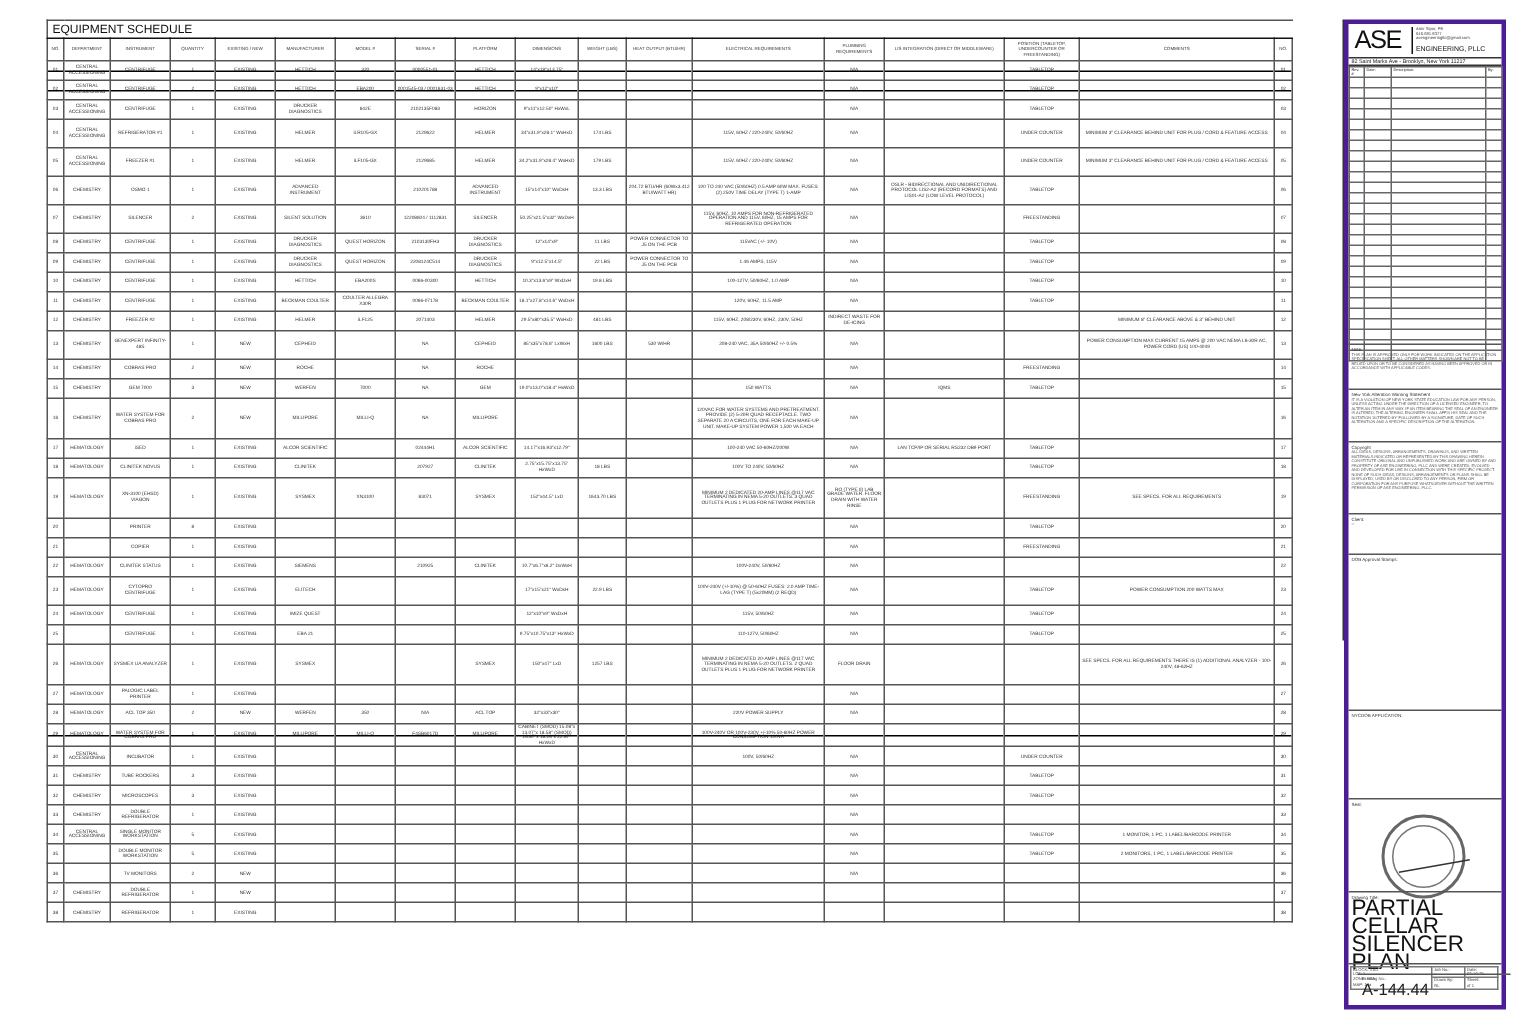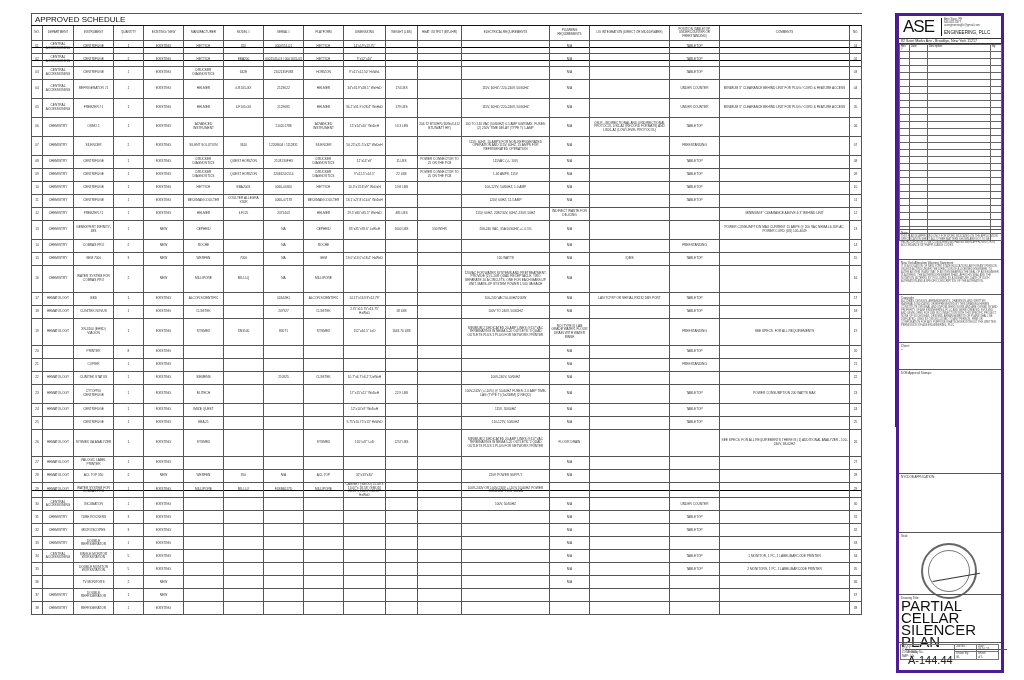--- a/index.html
+++ b/index.html
@@ -55,21 +55,21 @@
       <col style="width:44px">
       <col style="width:88px">
       <col style="width:40px">
       <col style="width:80px">
       <col style="width:50px">
       <col style="width:130px">
       <col style="width:12px">
   </colgroup>
   <thead>
     <tr class="title-row">
-        <td colspan="18">APPROVED SCHEDULE</td>
+        <td colspan="18">EQUIPMENT SCHEDULE</td>
       </tr>
     <tr id="hdr">
         <th>NO.</th>
         <th>DEPARTMENT</th>
         <th>INSTRUMENT</th>
         <th>QUANTITY</th>
         <th>EXISTING / NEW</th>
         <th>MANUFACTURER</th>
         <th>MODEL #</th>
         <th>SERIAL #</th>

